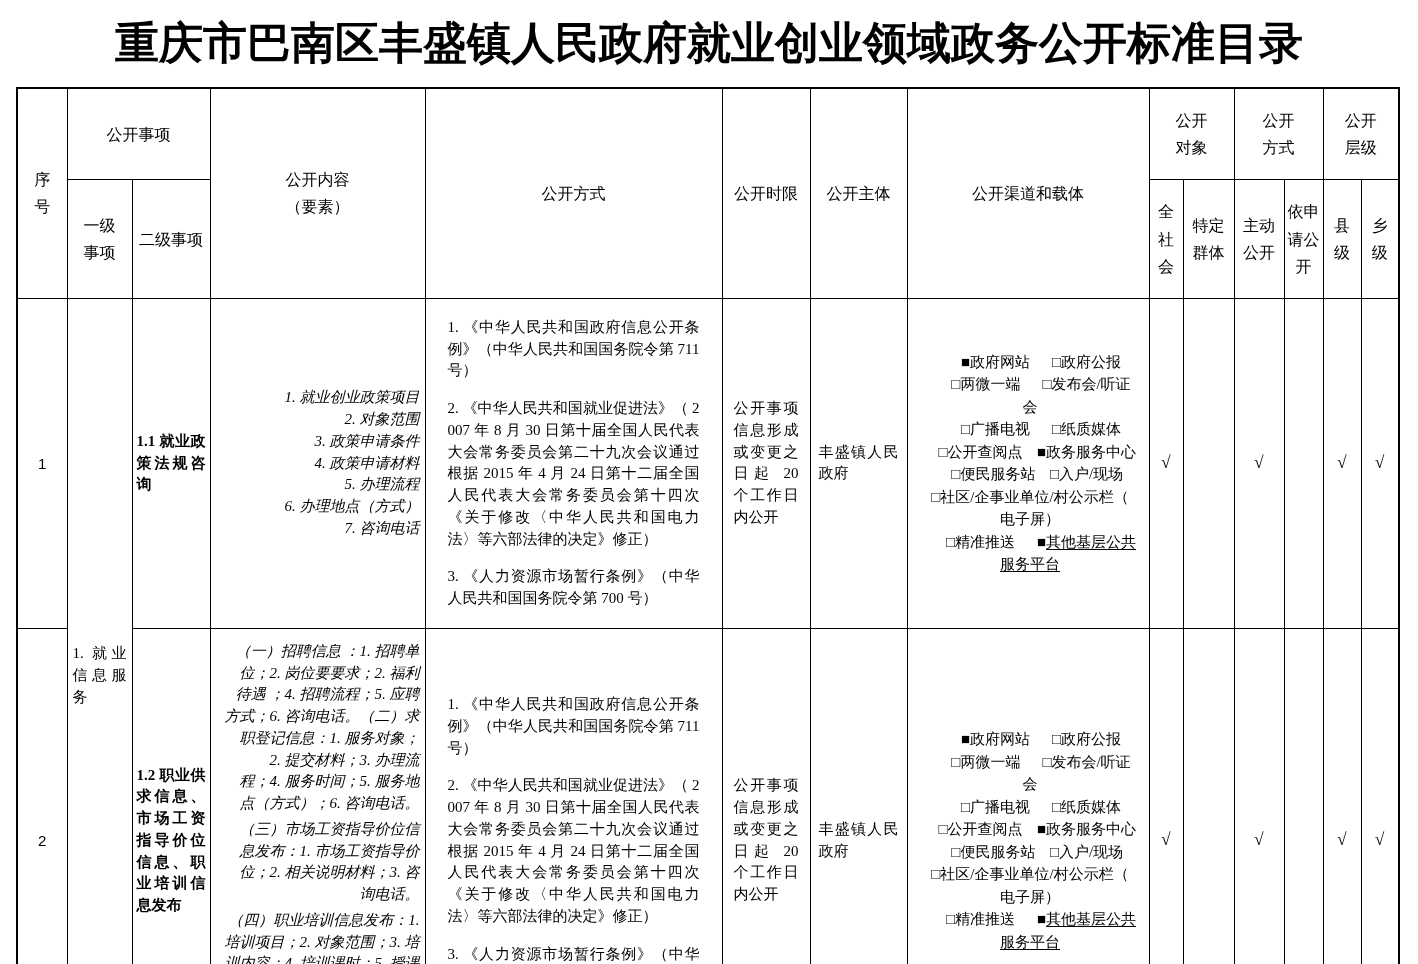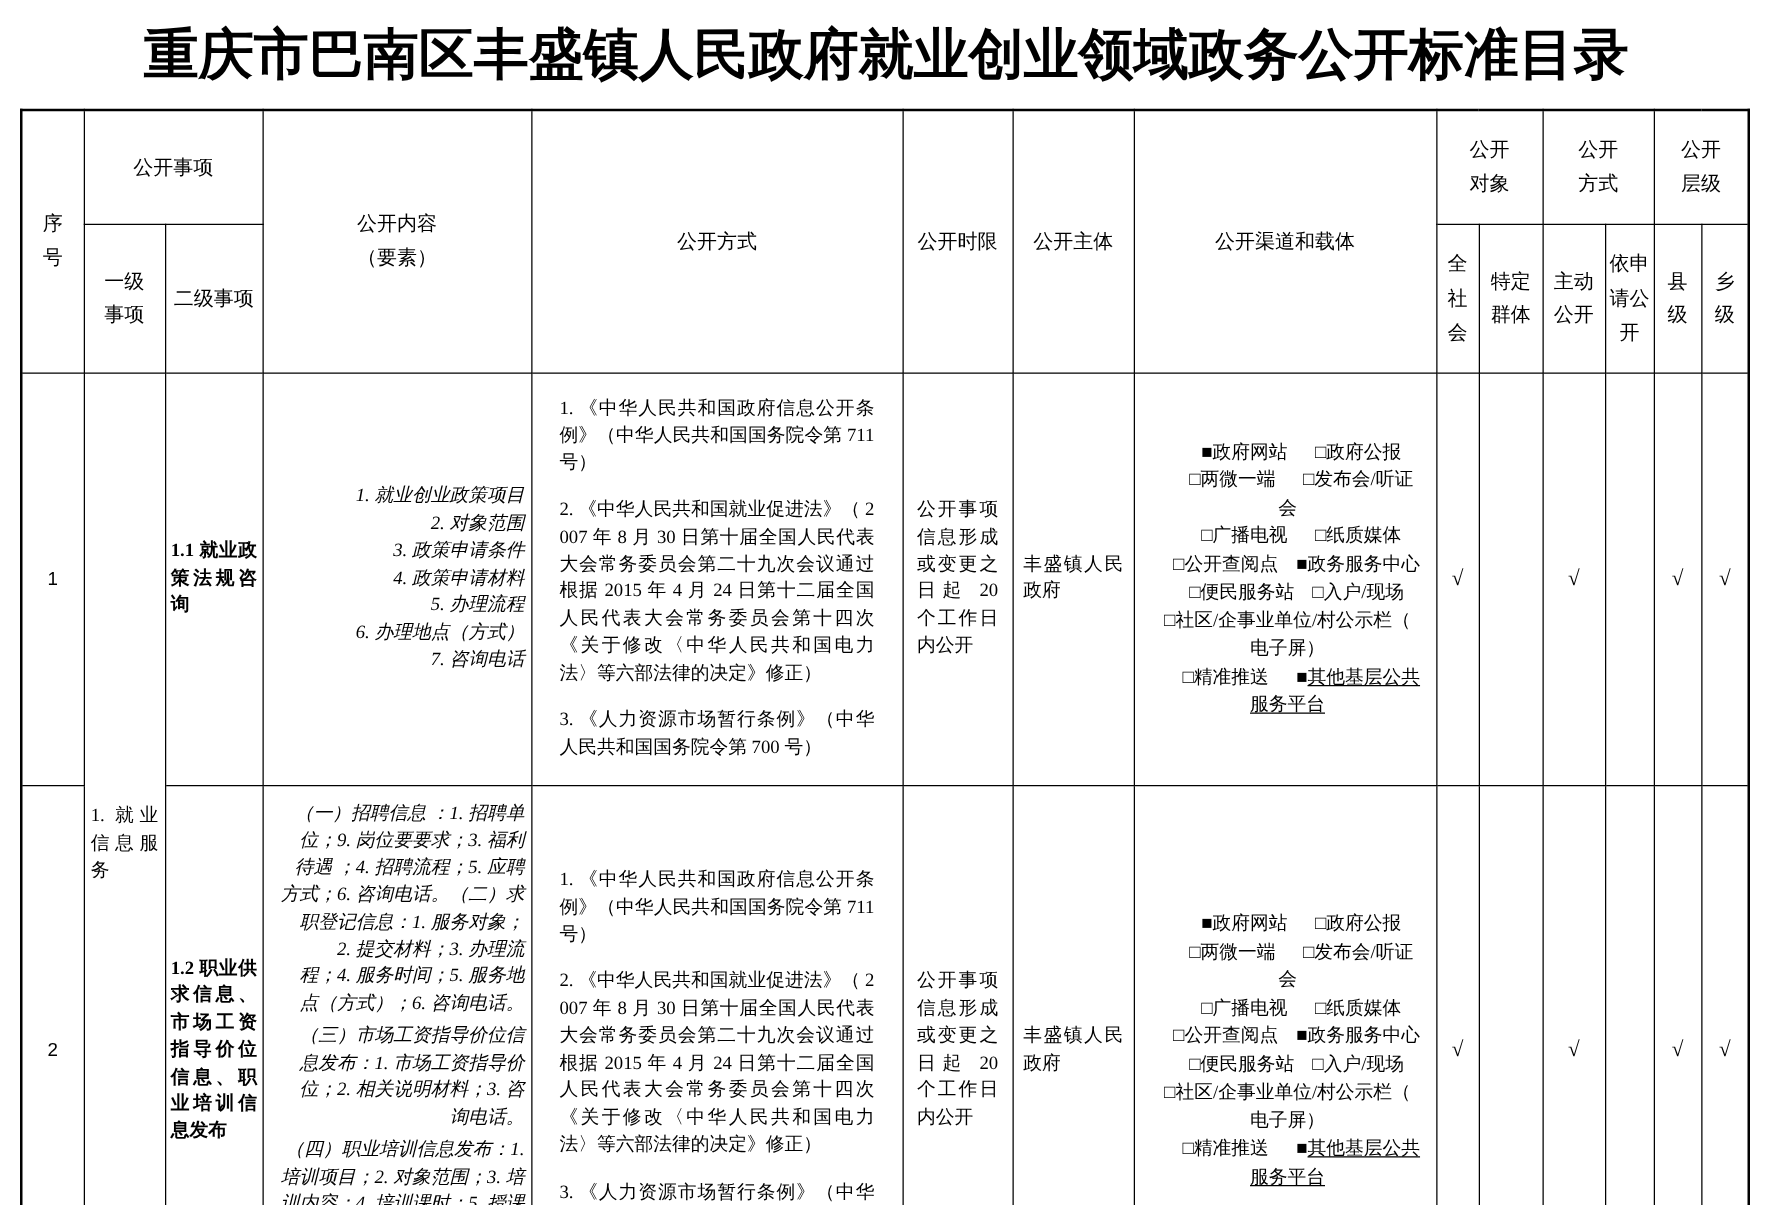--- a/index.html
+++ b/index.html
@@ -173,21 +173,21 @@
       <td class="check">√</td>
       <td class="check">√</td>
     </tr>
 
     <tr class="r2">
       <td class="num">2</td>
       <td class="lv2">1.2 职业供求信息、市场工资指导价位信息、职业培训信息发布</td>
       <td class="content">
           <div class="pblock">
             <div>（一）招聘信息 ：1. 招聘单</div>
-            <div>位；9. 岗位要要求；3. 福利</div>
+            <div>位；2. 岗位要要求；2. 福利</div>
             <div>待遇 ；4. 招聘流程；5. 应聘</div>
             <div>方式；6. 咨询电话。（二）求</div>
             <div>职登记信息：1. 服务对象；</div>
             <div>2. 提交材料；3. 办理流</div>
             <div>程；4. 服务时间；5. 服务地</div>
             <div>点（方式）；6. 咨询电话。</div>
           </div>
           <div class="pblock">
             <div>（三）市场工资指导价位信</div>
             <div>息发布：1. 市场工资指导价</div>

